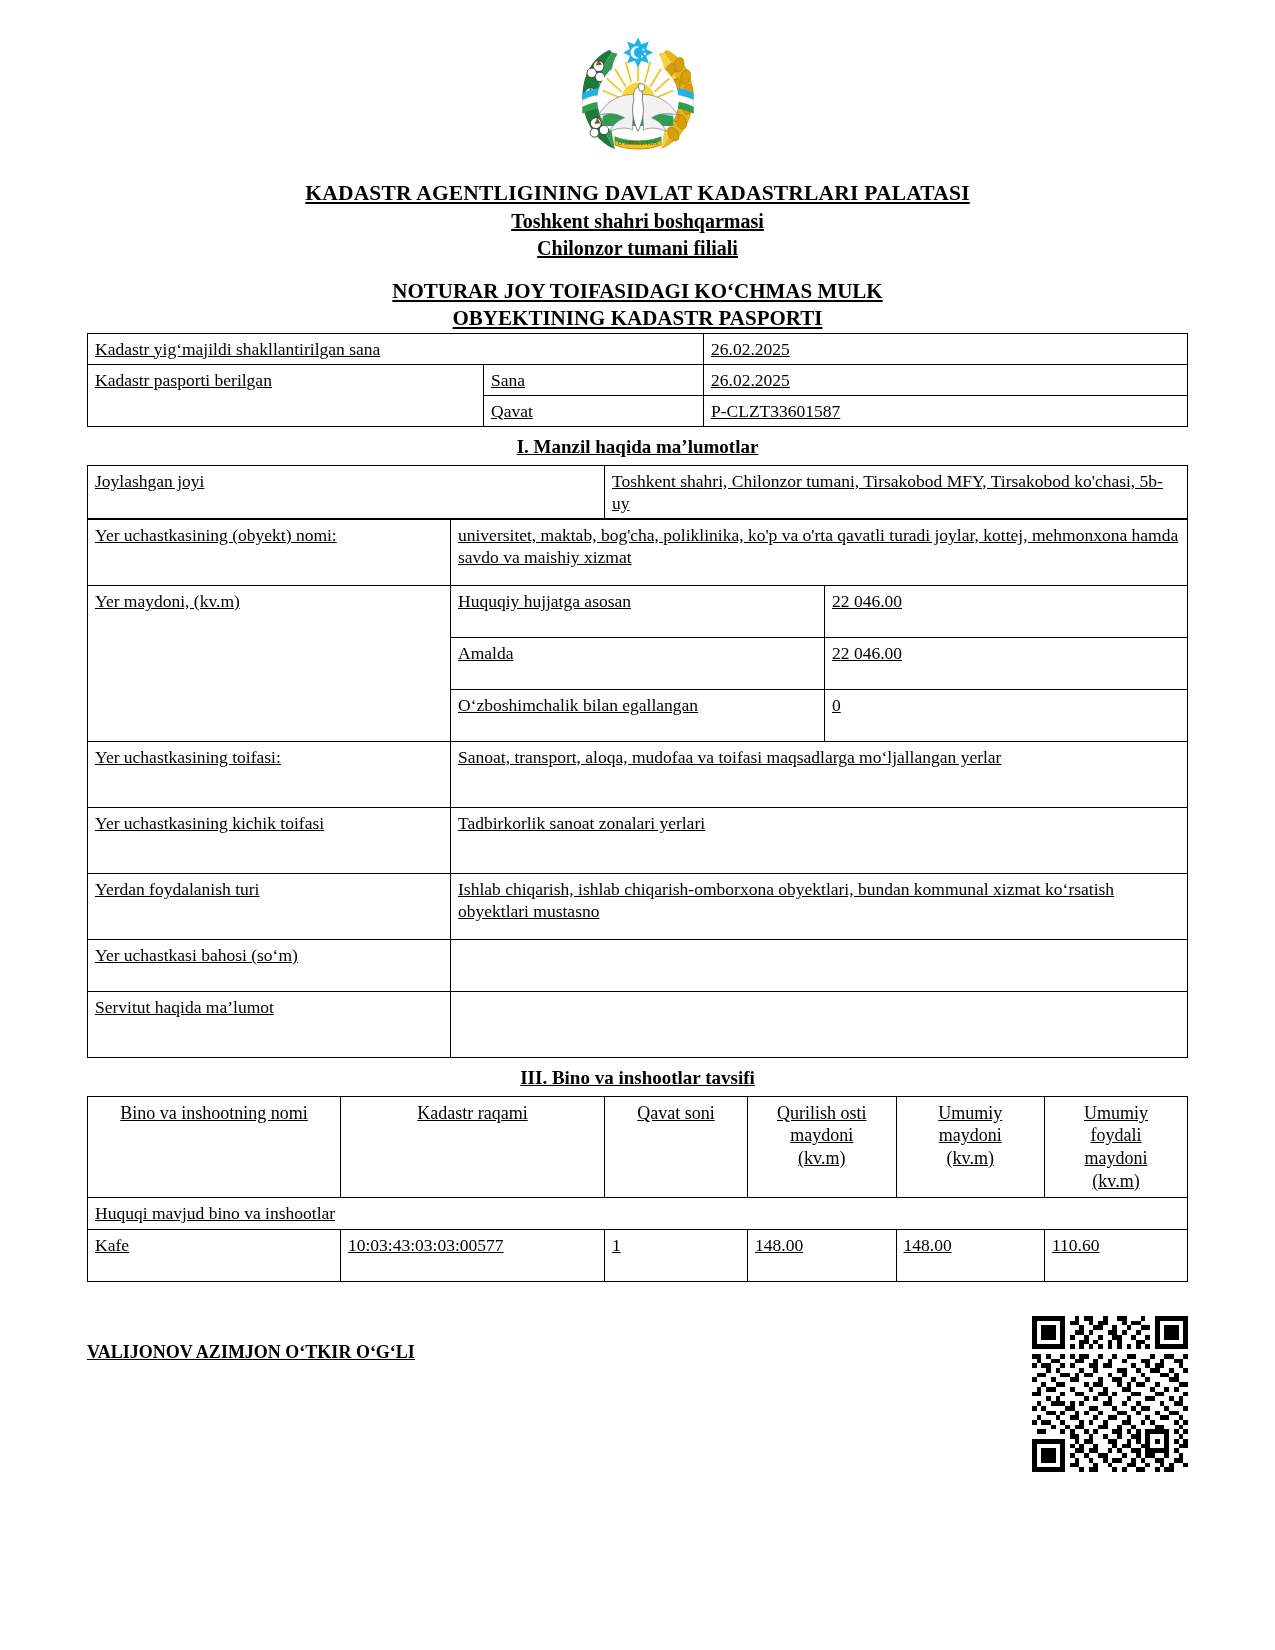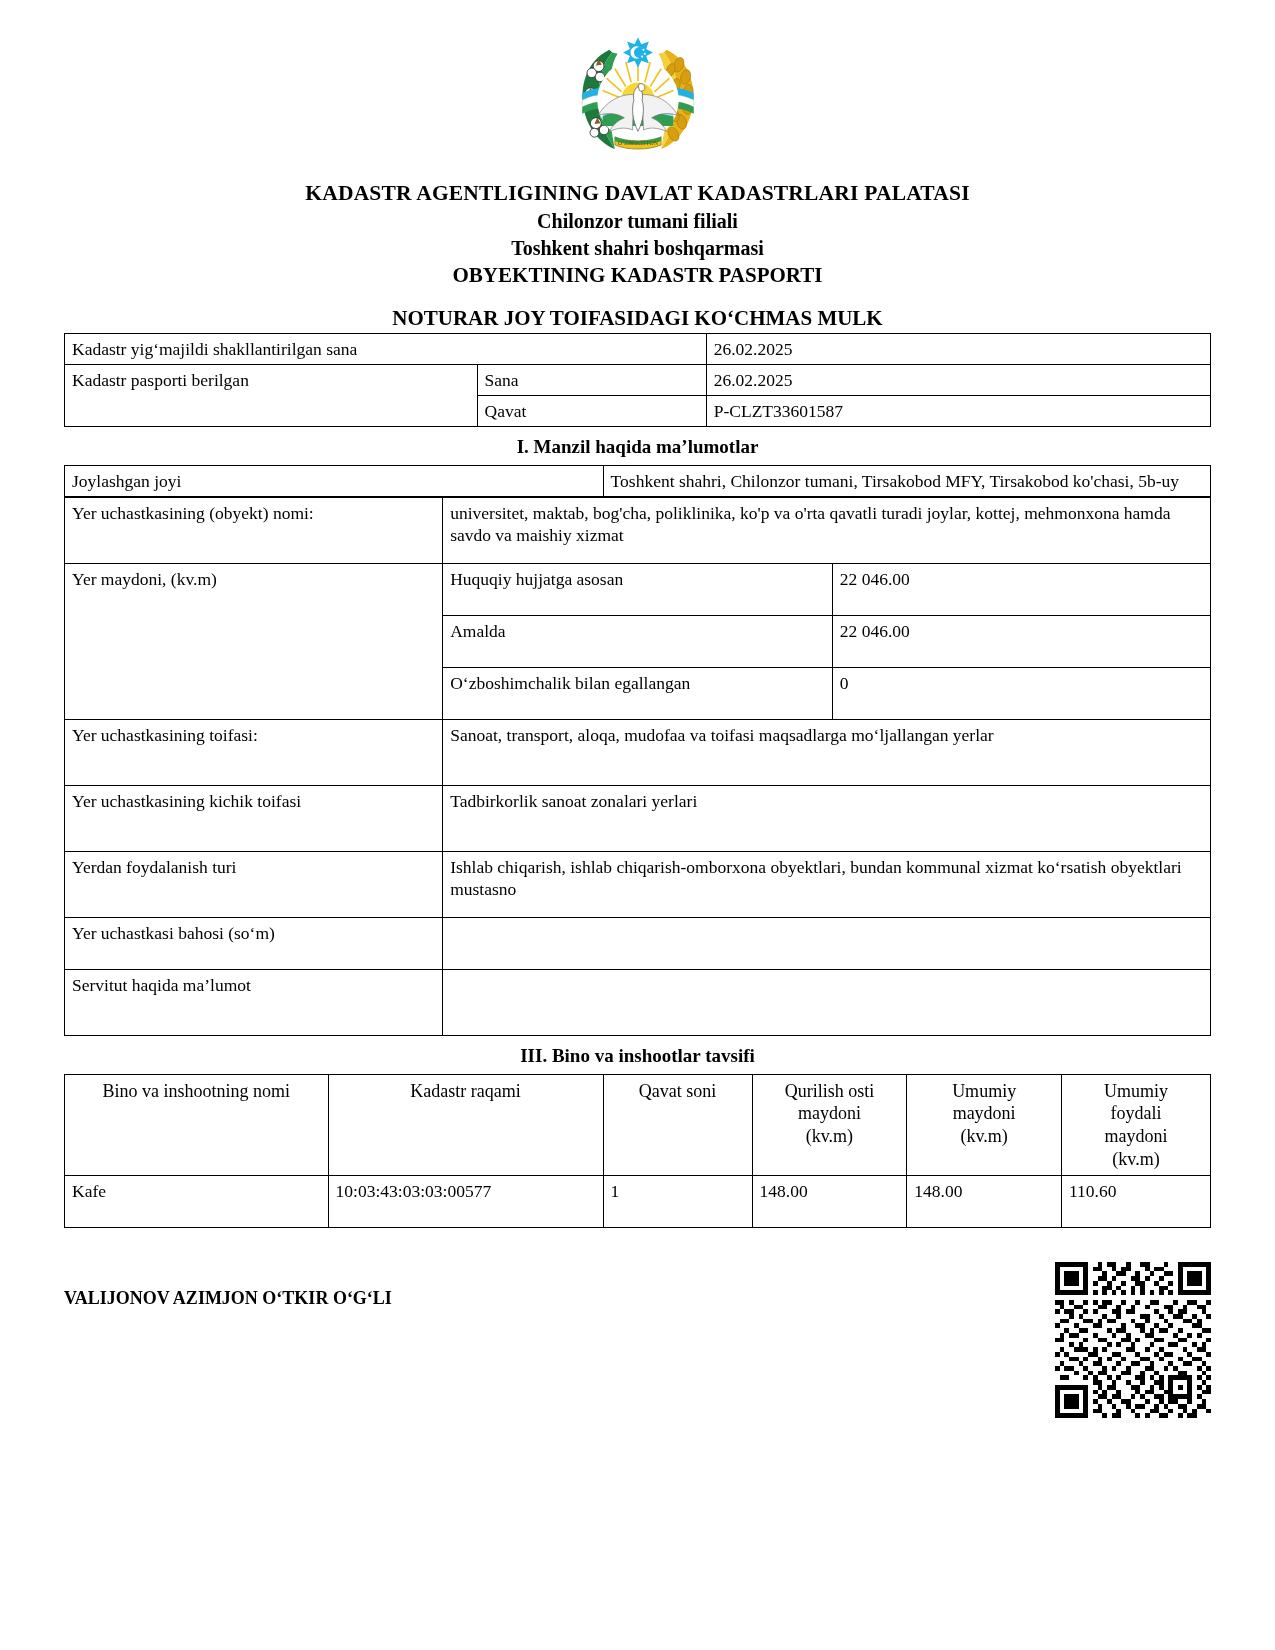--- a/index.html
+++ b/index.html
@@ -12,22 +12,23 @@
     height: 1650px;
     font-family: "Liberation Serif", "DejaVu Serif", serif;
     color: #000000;
     position: relative;
     overflow: hidden;
   }
   .page {
     width: 1275px;
     height: 1650px;
     box-sizing: border-box;
-    padding: 0 64px;
+    padding: 0 87px;
     position: relative;
+    text-decoration: underline;
   }
 
   
   .emblem-wrap {
     padding-top: 28px;
     display: flex;
     justify-content: center;
   }
   .emblem {
     width: 136px;
@@ -227,24 +228,24 @@
       <g>
         <path d="M66 160 C84 168 116 168 134 160 L134 172 C116 180 84 180 66 172 Z" fill="#f2c21a" stroke="#8a6a08" stroke-width="1"></path>
         <path d="M66 160 C84 168 116 168 134 160 L134 166 C116 173 84 173 66 166 Z" fill="#2f9e52"></path>
         <text x="100" y="172" text-anchor="middle" font-size="9" font-family="Liberation Serif, serif" fill="#6a4e06">O‘ZBEKISTON</text>
       </g>
     </svg>
   </div>
 
   <div class="title-block">
     <div class="title-main">KADASTR AGENTLIGINING DAVLAT KADASTRLARI PALATASI</div>
+    <div class="title-sub">Toshkent shahri boshqarmasi</div>
     <div class="title-sub">Chilonzor tumani filiali</div>
-    <div class="title-sub">Toshkent shahri boshqarmasi</div>
+    <div class="title-doc">NOTURAR JOY TOIFASIDAGI KO‘CHMAS MULK</div>
     <div class="title-doc" style="margin-top:0">OBYEKTINING KADASTR PASPORTI</div>
-    <div class="title-doc">NOTURAR JOY TOIFASIDAGI KO‘CHMAS MULK</div>
   </div>
 
   <table class="doc">
     <colgroup>
       <col style="width:36%">
         <col style="width:20%">
         <col style="width:44%">
     </colgroup>
     <tbody>
       <tr>
@@ -357,20 +358,23 @@
         </th>
         <th>
           <span>Umumiy</span><br>
           <span>foydali</span><br>
           <span>maydoni</span><br>
           <span>(kv.m)</span>
         </th>
       </tr>
     </thead>
     <tbody>
+      <tr>
+        <td class="c b" colspan="6">Huquqi mavjud bino va inshootlar</td>
+      </tr>
       <tr class="rowtall">
         <td class="c">Kafe</td>
         <td class="c">10:03:43:03:03:00577</td>
         <td class="c">1</td>
         <td class="c">148.00</td>
         <td class="c">148.00</td>
         <td class="c">110.60</td>
       </tr>
     </tbody>
   </table>

